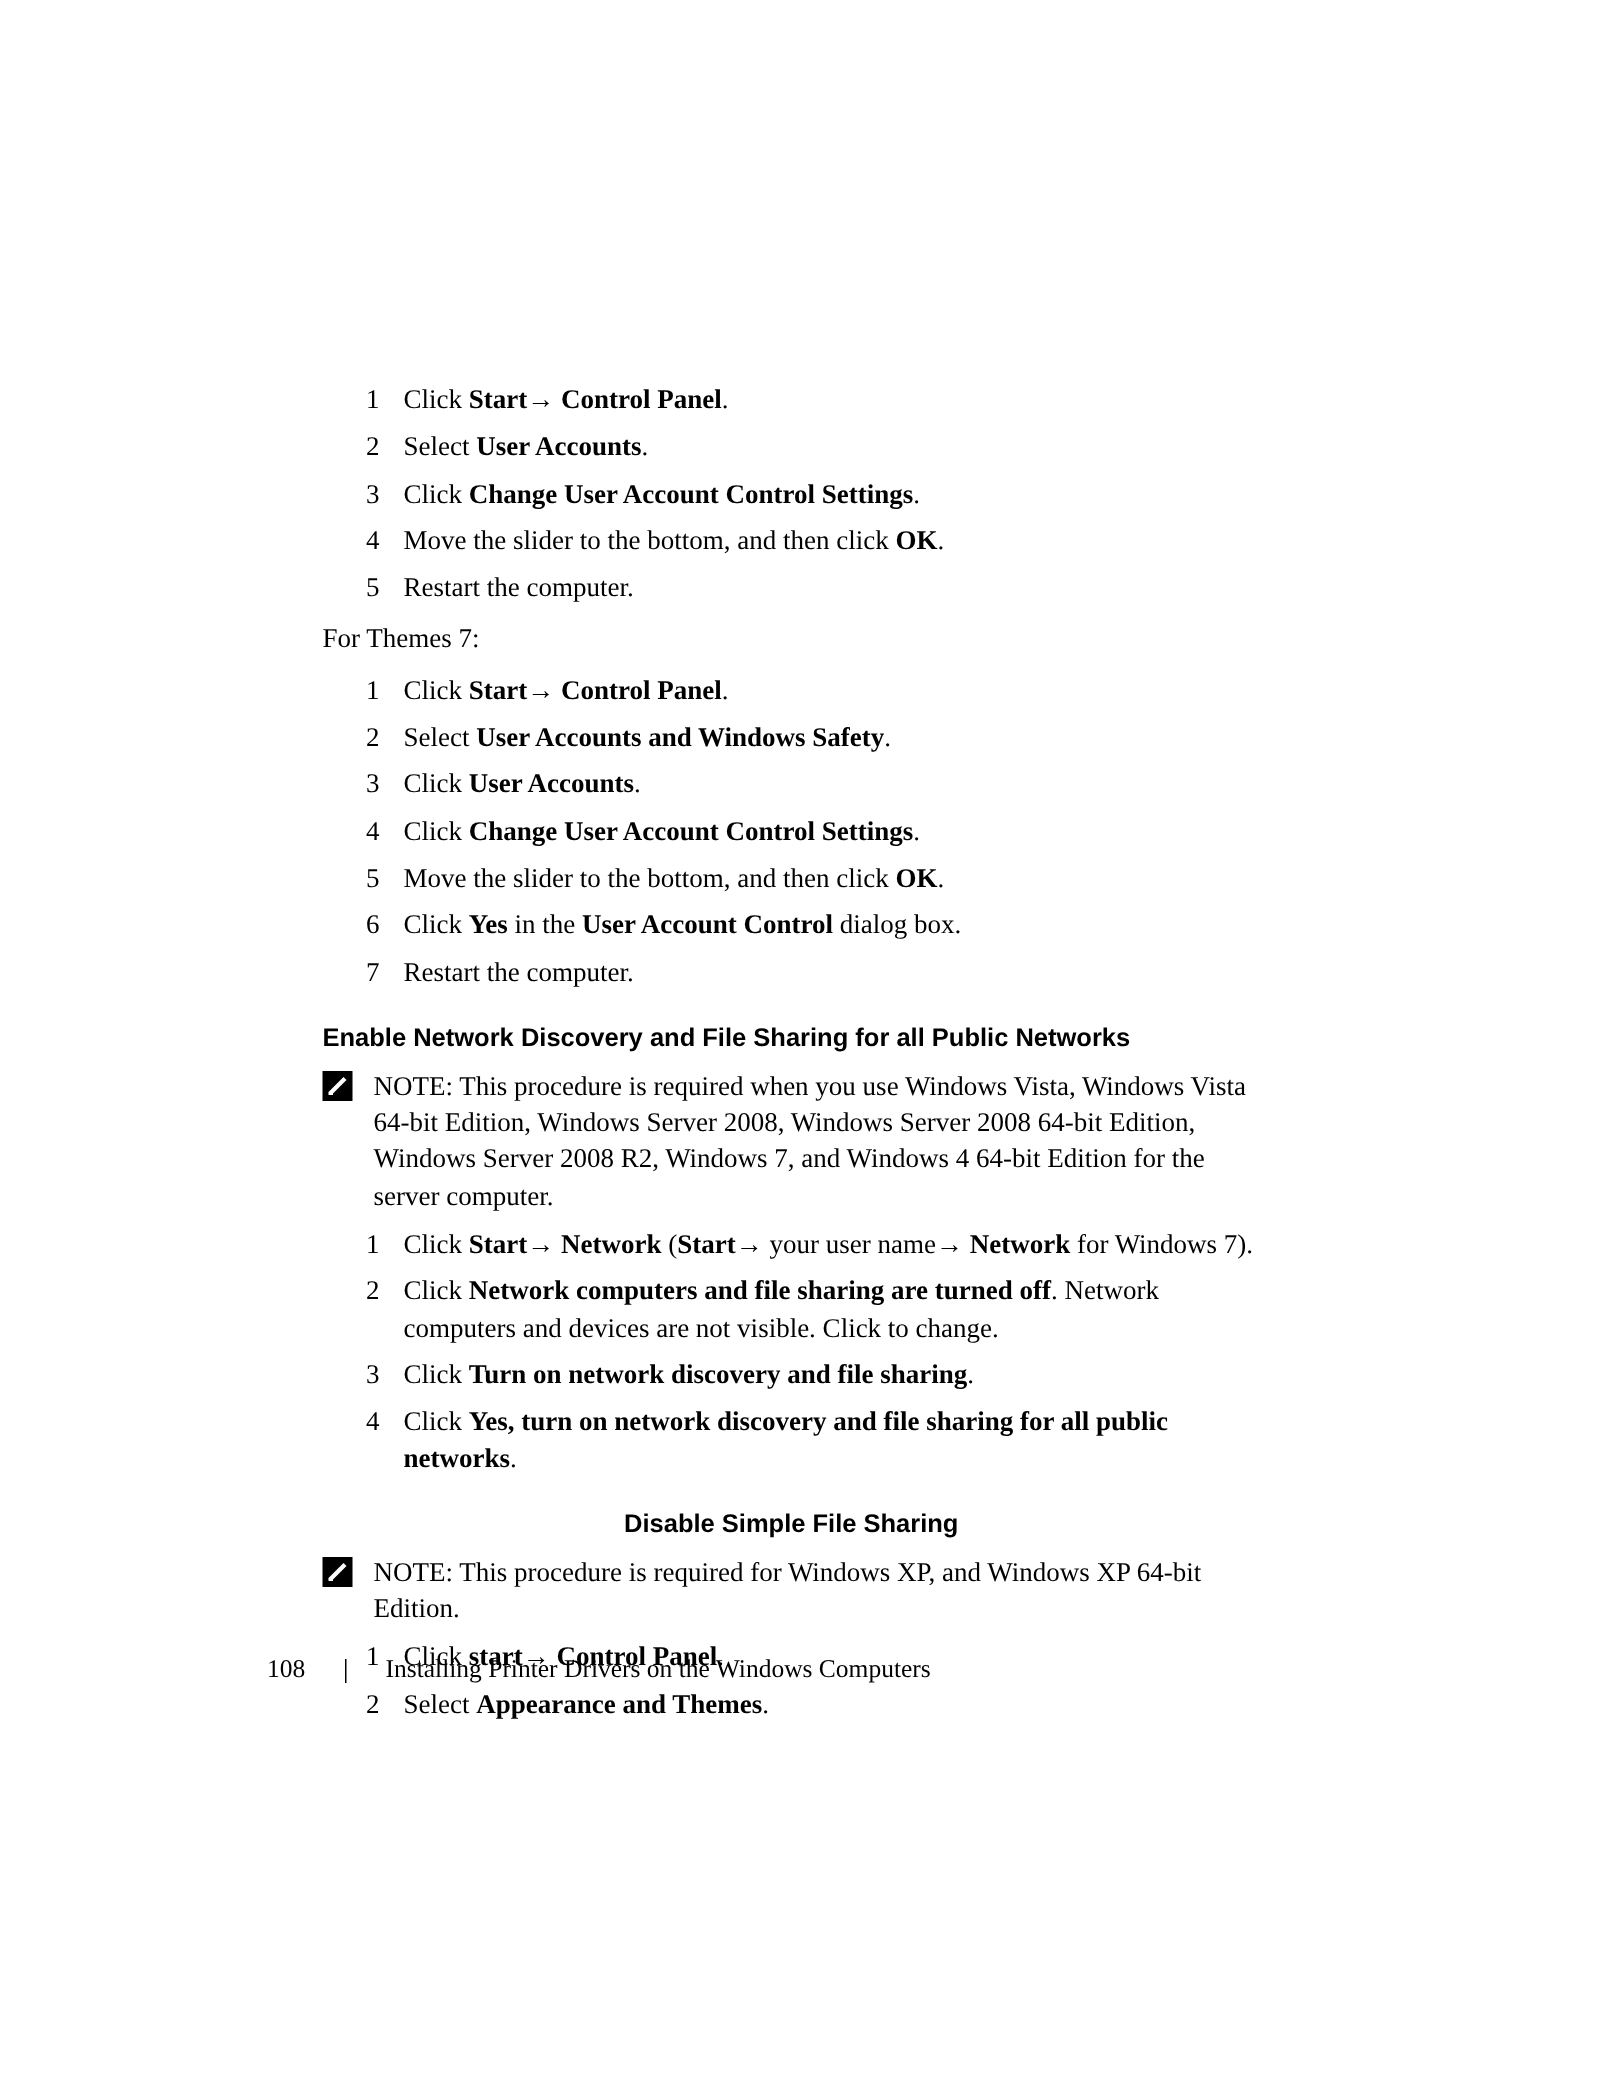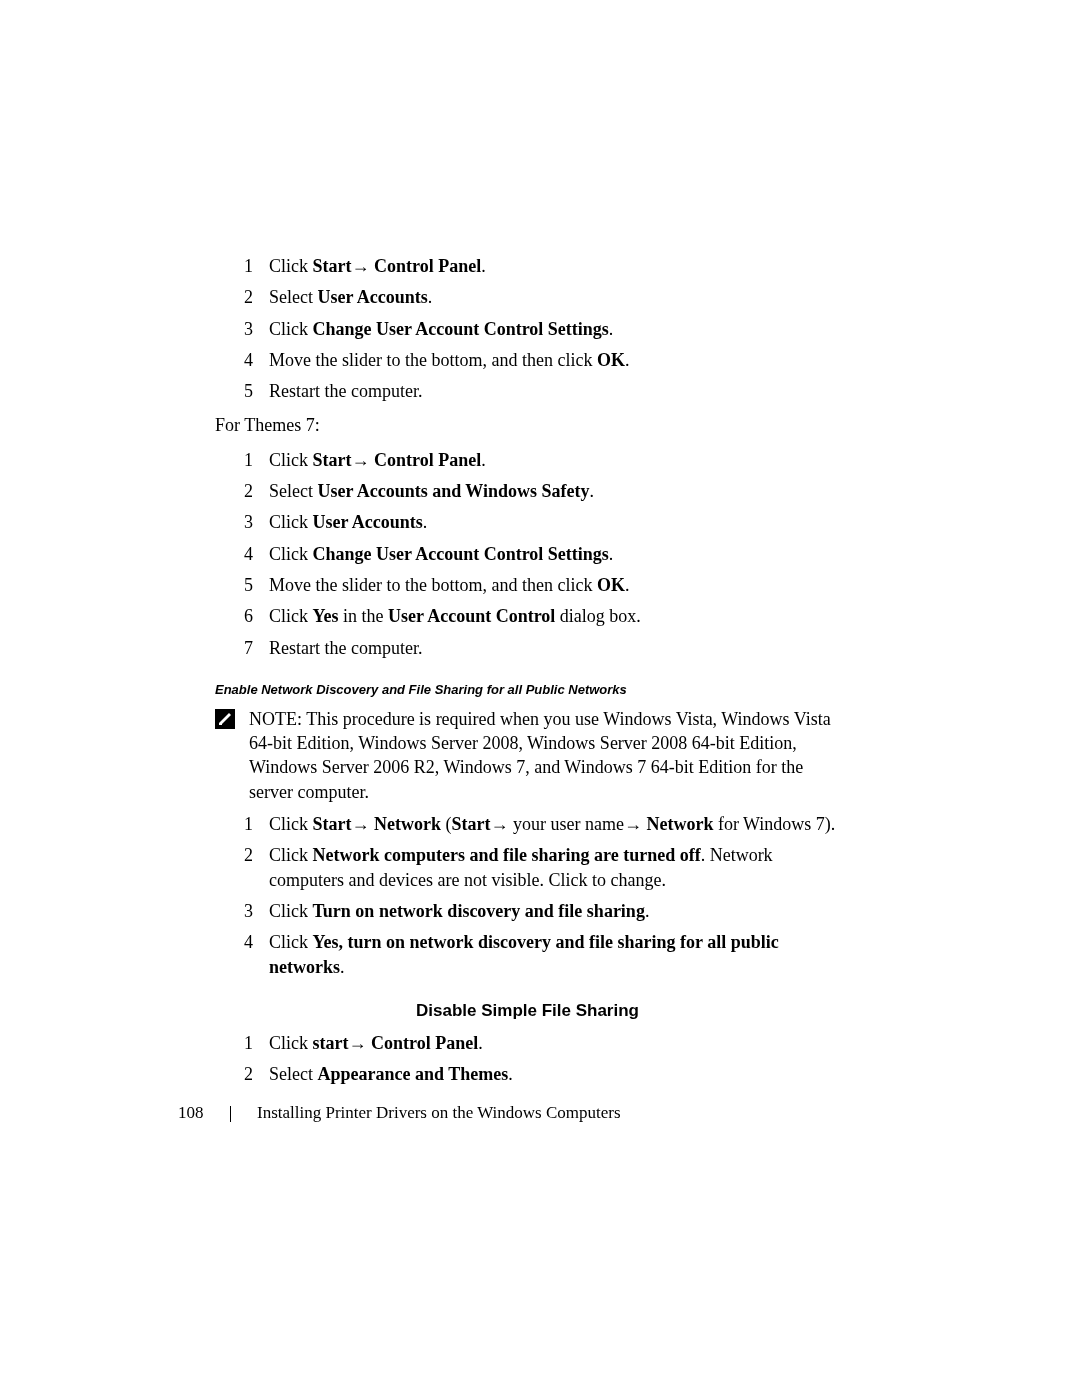--- a/index.html
+++ b/index.html
@@ -42,22 +42,21 @@
   ol.num-list > li .body {
     flex: 1;
   }
   .para {
     margin: 10px 0 10px 0;
     line-height: 1.35;
   }
   .heading-italic {
     font-family: Arial, Helvetica, sans-serif;
     font-weight: bold;
-    font-style: italic;
-    font-size: 13px;
+    font-size: 17px;
     margin-top: 22px;
     margin-bottom: 10px;
   }
   .heading-bold {
     font-family: Arial, Helvetica, sans-serif;
     font-weight: bold;
     font-size: 17px;
     margin-top: 22px;
     margin-bottom: 10px;
     text-align: center;
@@ -171,21 +170,21 @@
 
     <div class="heading-italic">Enable Network Discovery and File Sharing for all Public Networks</div>
 
     <div class="note-row">
       <div class="note-icon">
         <svg viewBox="0 0 16 16">
             <path d="M2 12 L12 2 L14 4 L4 14 Z" fill="#fff"></path>
             <rect x="2" y="12" width="3" height="2" fill="#fff"></rect>
           </svg>
       </div>
-      <div class="note-body">NOTE: This procedure is required when you use Windows Vista, Windows Vista 64-bit Edition, Windows Server 2008, Windows Server 2008 64-bit Edition, Windows Server 2006 R2, Windows 7, and Windows 7 64-bit Edition for the server computer.</div>
+      <div class="note-body">NOTE: This procedure is required when you use Windows Vista, Windows Vista 64-bit Edition, Windows Server 2008, Windows Server 2008 64-bit Edition, Windows Server 2008 R2, Windows 7, and Windows 4 64-bit Edition for the server computer.</div>
     </div>
 
     <ol class="num-list">
         <li>
           <span class="num">1</span>
           <span class="body">Click <b>Start</b><span class="arrow">→</span> <b>Network</b> (<b>Start</b><span class="arrow">→</span> your user name<span class="arrow">→</span> <b>Network</b> for Windows 7).</span>
         </li>
         <li>
           <span class="num">2</span>
           <span class="body">Click <b>Network computers and file sharing are turned off</b>. Network computers and devices are not visible. Click to change.</span>
@@ -195,20 +194,29 @@
           <span class="body">Click <b>Turn on network discovery and file sharing</b>.</span>
         </li>
         <li>
           <span class="num">4</span>
           <span class="body">Click <b>Yes, turn on network discovery and file sharing for all public networks</b>.</span>
         </li>
       </ol>
 
     <div class="heading-bold">Disable Simple File Sharing</div>
 
+    <div class="note-row">
+      <div class="note-icon">
+        <svg viewBox="0 0 16 16">
+            <path d="M2 12 L12 2 L14 4 L4 14 Z" fill="#fff"></path>
+            <rect x="2" y="12" width="3" height="2" fill="#fff"></rect>
+          </svg>
+      </div>
+      <div class="note-body">NOTE: This procedure is required for Windows XP, and Windows XP 64-bit Edition.</div>
+    </div>
 
     <ol class="num-list">
         <li>
           <span class="num">1</span>
           <span class="body">Click <b>start</b><span class="arrow">→</span> <b>Control Panel</b>.</span>
         </li>
         <li>
           <span class="num">2</span>
           <span class="body">Select <b>Appearance and Themes</b>.</span>
         </li>

